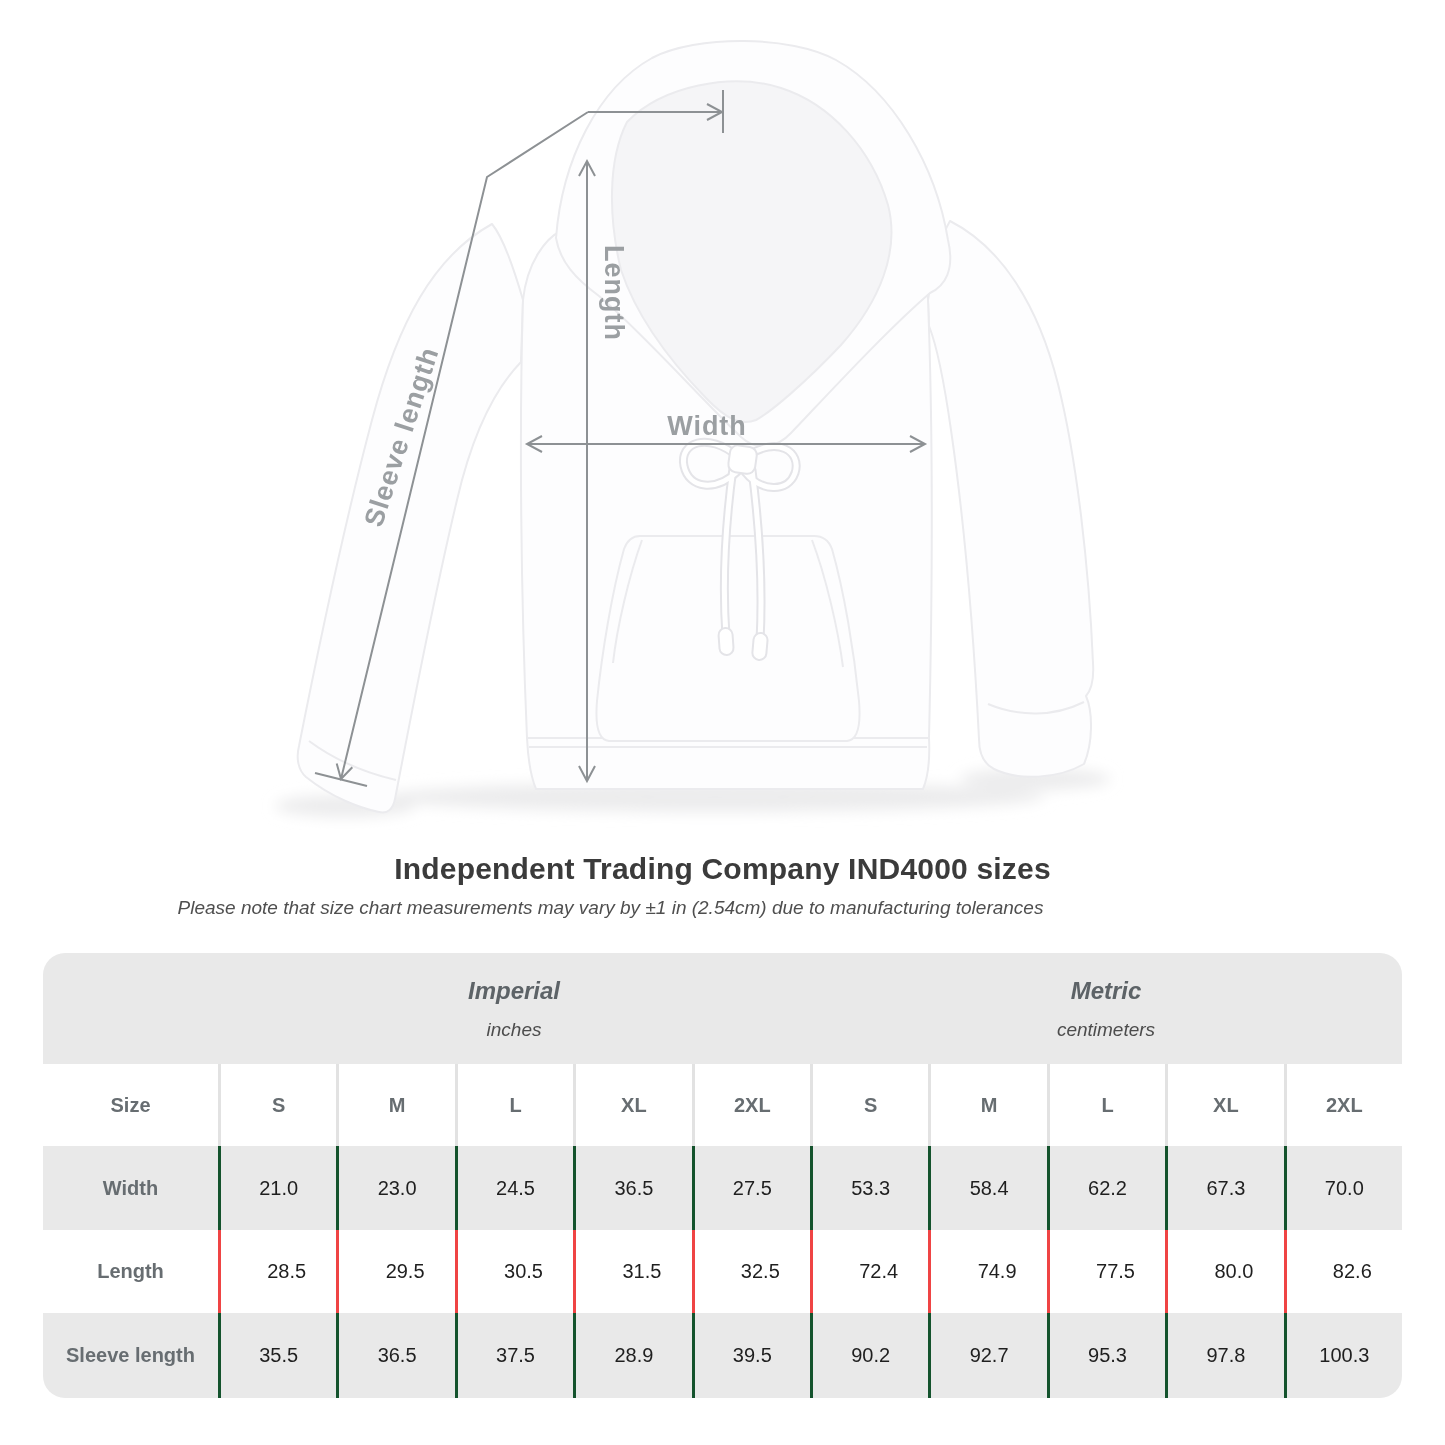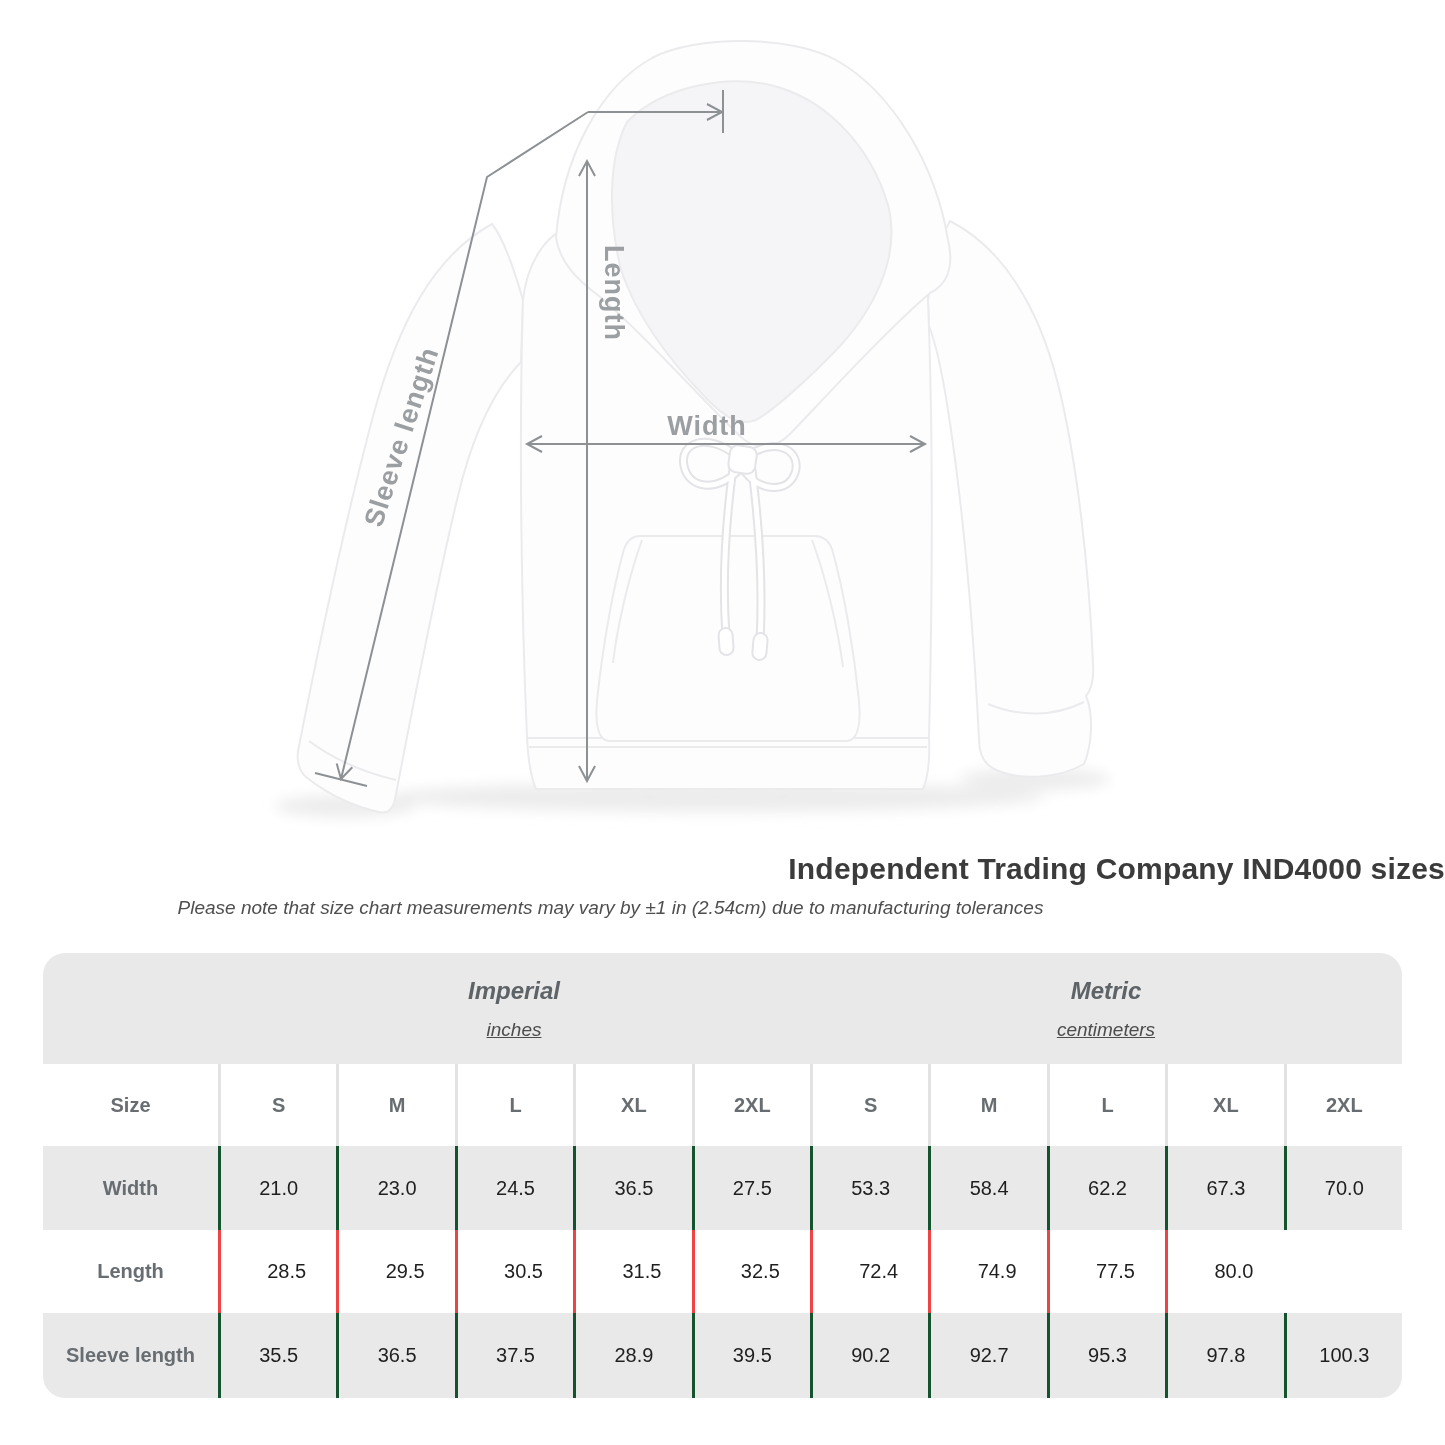--- a/index.html
+++ b/index.html
@@ -10,34 +10,34 @@
   
   .diagram { position:absolute; left:0; top:0; width:1445px; height:830px; }
   .diagram svg { position:absolute; left:0; top:0; }
   .measure-label { position:absolute; font-weight:bold; font-size:27px;
     color:#9b9fa2; letter-spacing:1px; white-space:nowrap; }
   .label-length { left:613px; top:293px; transform:translate(-50%,-50%) rotate(90deg); }
   .label-width  { left:707px; top:426px; transform:translate(-50%,-50%); }
   .label-sleeve { left:402px; top:437px; transform:translate(-50%,-50%) rotate(-72deg); }
 
   
-  .chart-title { position:absolute; left:0; top:852px; width:1445px; text-align:right;
+  .chart-title { position:absolute; left:0; top:852px; width:1445px; text-align:center;
     font-size:30px; font-weight:bold; color:#3b3b3b; letter-spacing:.2px; }
   .chart-subtitle { position:absolute; left:0; top:897px; width:1221px; text-align:center;
     font-size:19px; font-style:italic; color:#4f4f4f; }
 
   
   .size-table { position:absolute; left:43px; top:953px; width:1359px; height:445px;
     border-radius:22px; overflow:hidden; background:#fff; }
   .units-band { display:grid; grid-template-columns:175px 592px 592px; height:111px;
     background:#e9e9e9; }
   .unit-group { display:flex; flex-direction:column; align-items:center;
     justify-content:center; gap:14px; }
   .unit-name { font-size:24px; font-weight:bold; font-style:italic; color:#5d6367; }
-  .unit-sub  { font-size:19px; font-style:italic; color:#4c4c4c;text-decoration:underline; }
+  .unit-sub  { font-size:19px; font-style:italic; color:#4c4c4c; }
 
   .grid-row { display:grid; grid-template-columns:175px repeat(10,1fr); }
   .cell { display:flex; align-items:center; justify-content:center; height:100%; }
   .row-sizes { height:82px; background:#ffffff; }
   .row-sizes .cell { font-size:20px; font-weight:bold; color:#676d71;text-align:center; }
   .row-sizes .cell + .cell { border-left:3px solid #e2e2e2; }
 
   .row-data { font-size:20px; color:#1f1f1f; }
   .row-data .cell:first-child { font-size:20px; font-weight:bold; color:#676d71; }
   .row-data.white { background:#ffffff; height:83px; }
@@ -178,20 +178,21 @@
       <div class="cell">Length</div>
       <div class="cell">28.5</div>
       <div class="cell">29.5</div>
       <div class="cell">30.5</div>
       <div class="cell">31.5</div>
       <div class="cell">32.5</div>
       <div class="cell">72.4</div>
       <div class="cell">74.9</div>
       <div class="cell">77.5</div>
       <div class="cell">80.0</div>
+      <div class="cell">82.6</div>
     </div>
 
     <div class="grid-row row-data gray last">
       <div class="cell">Sleeve length</div>
       <div class="cell">35.5</div>
       <div class="cell">36.5</div>
       <div class="cell">37.5</div>
       <div class="cell">28.9</div>
       <div class="cell">39.5</div>
       <div class="cell">90.2</div>

